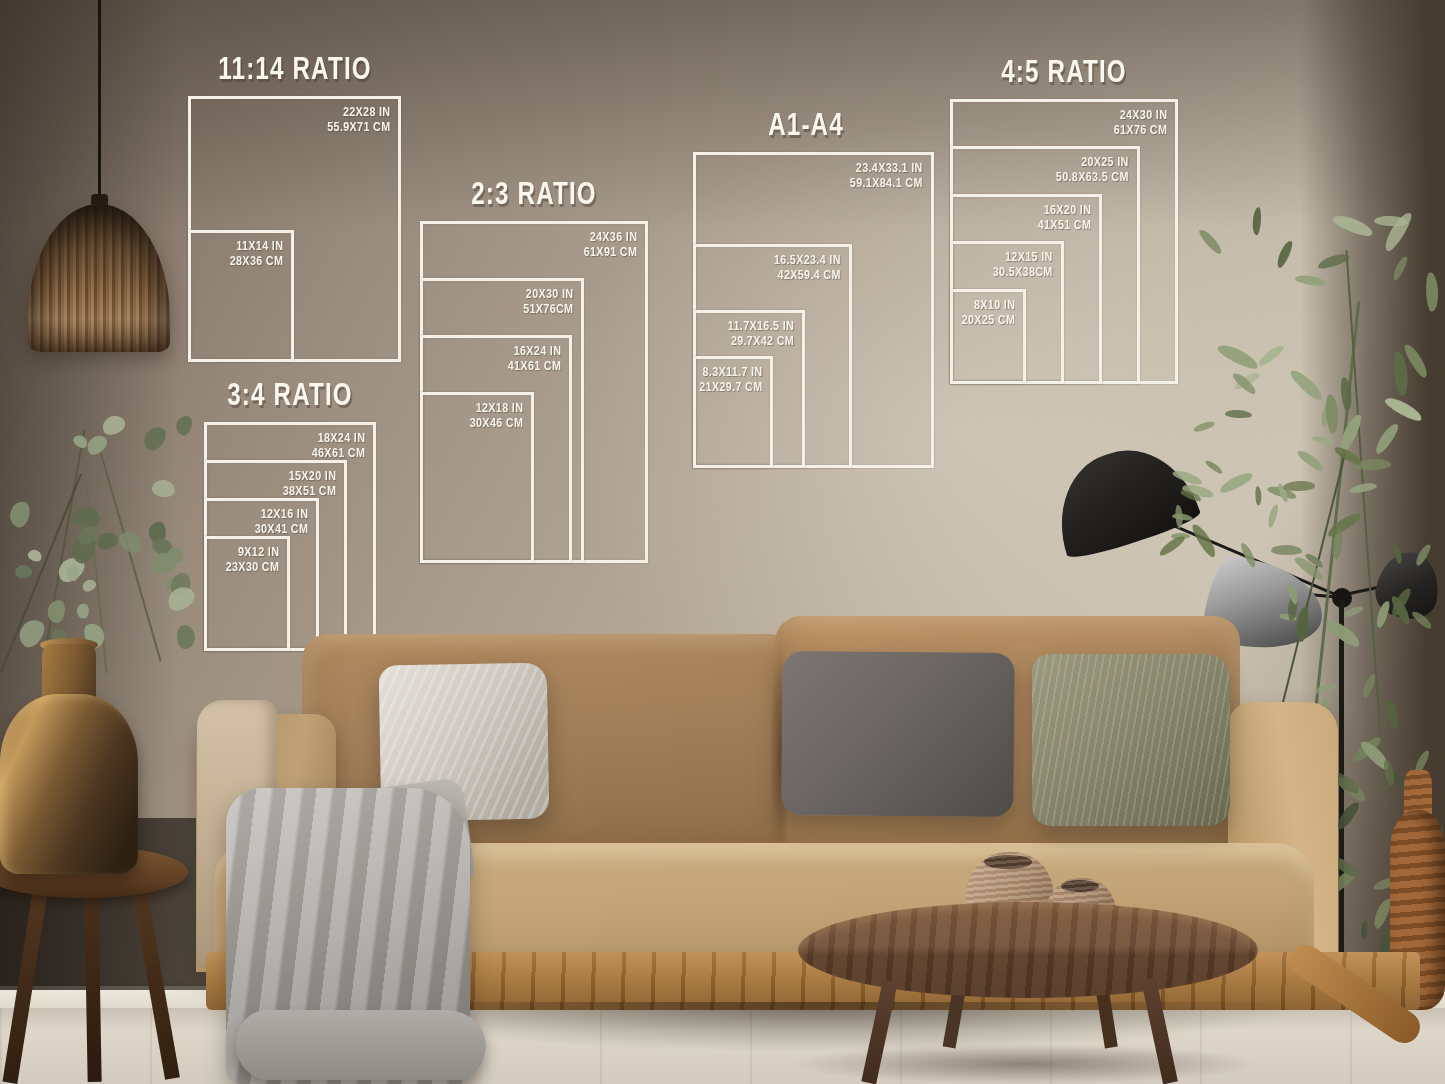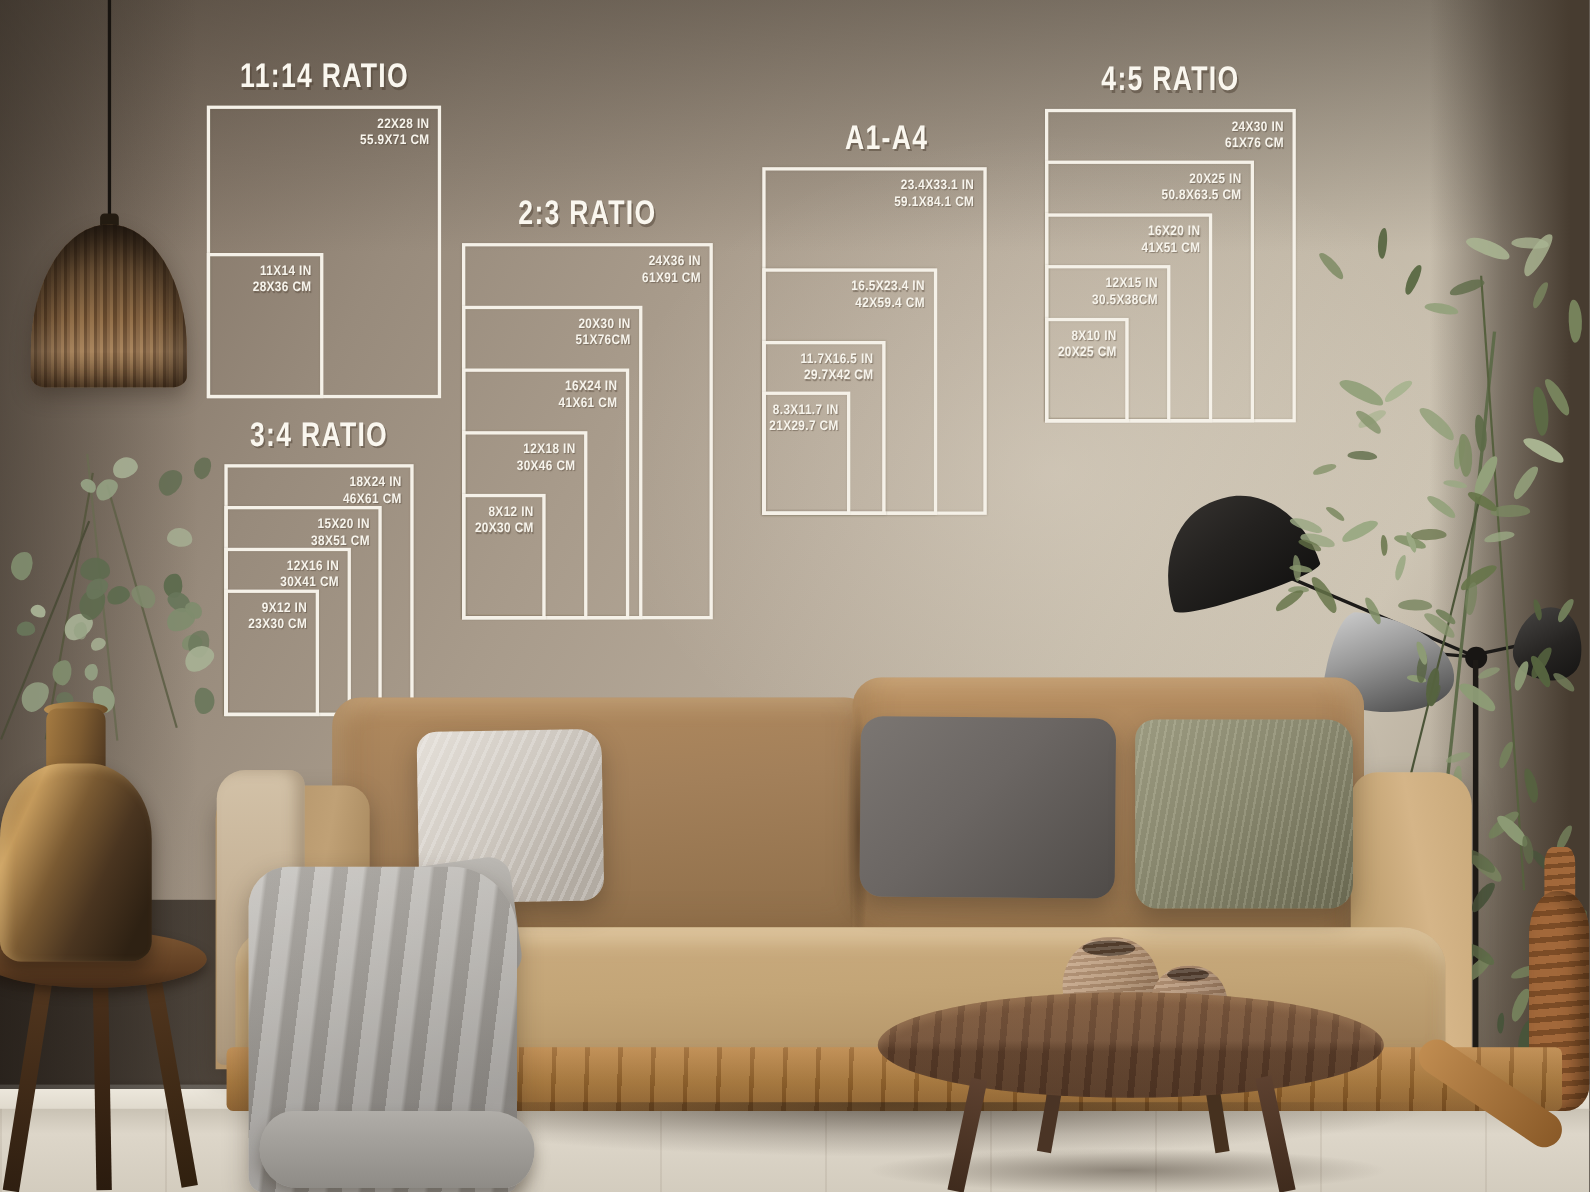--- a/index.html
+++ b/index.html
@@ -98,26 +98,20 @@
         <span>16X24 IN</span>
         <span>41X61 CM</span>
       </div>
     </div>
     <div class="rect" style="width:114px;height:171px">
       <div class="rect-label">
         <span>12X18 IN</span>
         <span>30X46 CM</span>
       </div>
     </div>
-    <div class="rect" style="width:76px;height:114px">
-      <div class="rect-label">
-        <span>8X12 IN</span>
-        <span>20X30 CM</span>
-      </div>
-    </div>
   </section>
 
   <section class="chart" style="left:204px;top:383px;width:172px;height:229px">
     <h2 class="chart-title">3:4 RATIO</h2>
     <div class="rect" style="width:172px;height:229px">
       <div class="rect-label">
         <span>18X24 IN</span>
         <span>46X61 CM</span>
       </div>
     </div>
@@ -136,21 +130,21 @@
     <div class="rect" style="width:86px;height:115px">
       <div class="rect-label">
         <span>9X12 IN</span>
         <span>23X30 CM</span>
       </div>
     </div>
   </section>
 
   <section class="chart" style="left:693px;top:113px;width:225px;height:316px">
     <h2 class="chart-title">A1-A4</h2>
-    <div class="rect" style="width:204px;height:316px">
+    <div class="rect" style="width:241px;height:316px">
       <div class="rect-label">
         <span>23.4X33.1 IN</span>
         <span>59.1X84.1 CM</span>
       </div>
     </div>
     <div class="rect" style="width:159px;height:224px">
       <div class="rect-label">
         <span>16.5X23.4 IN</span>
         <span>42X59.4 CM</span>
       </div>

